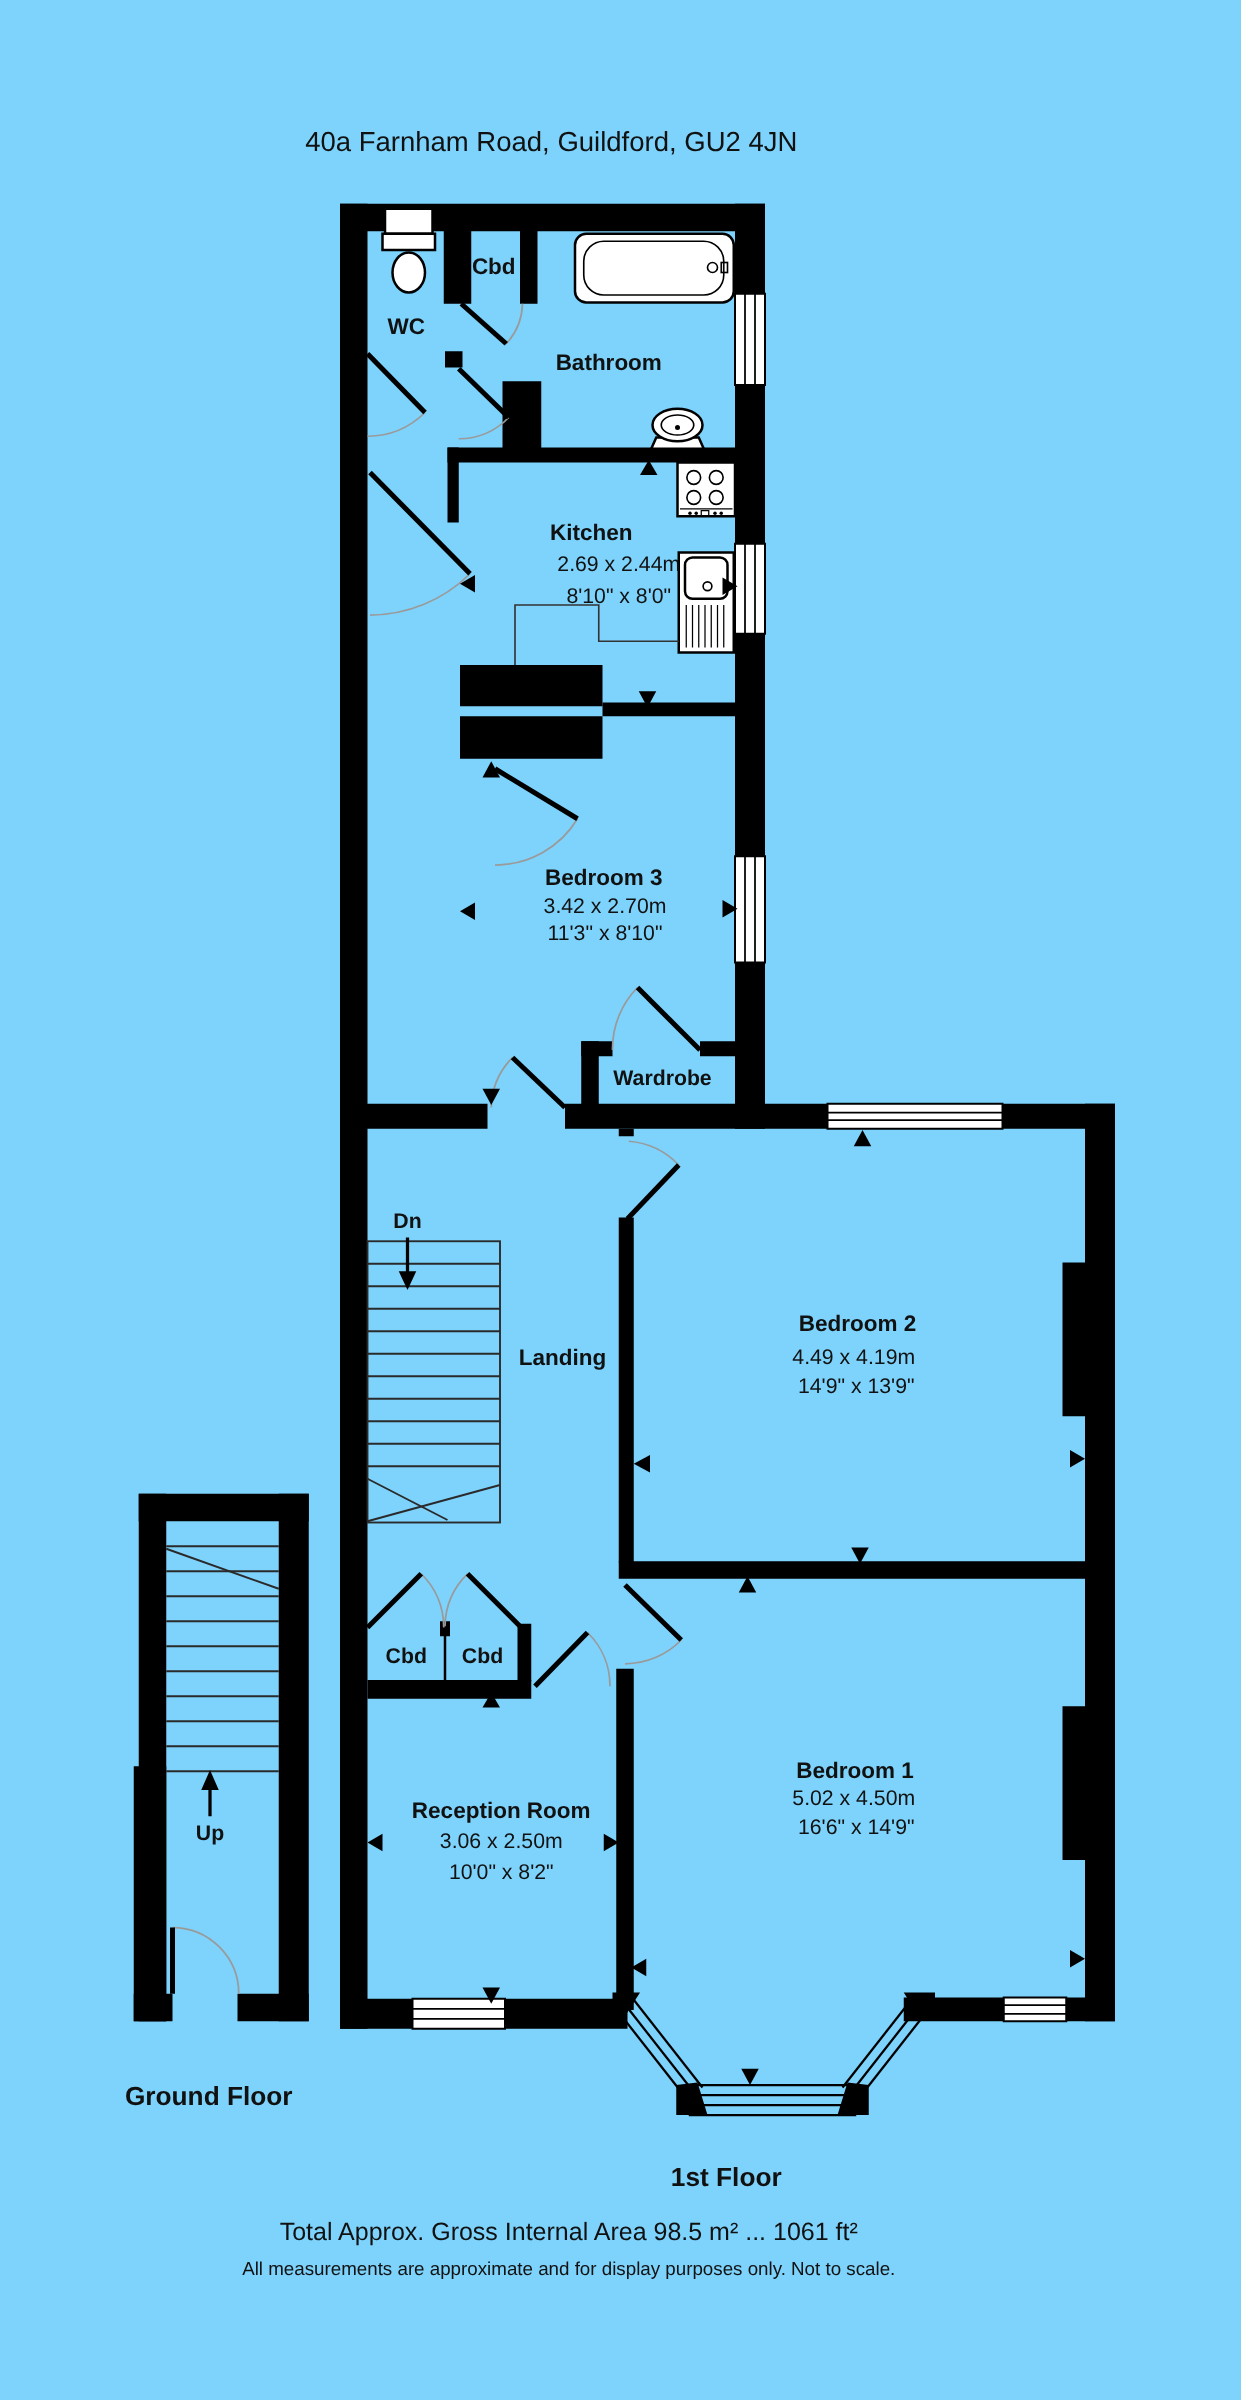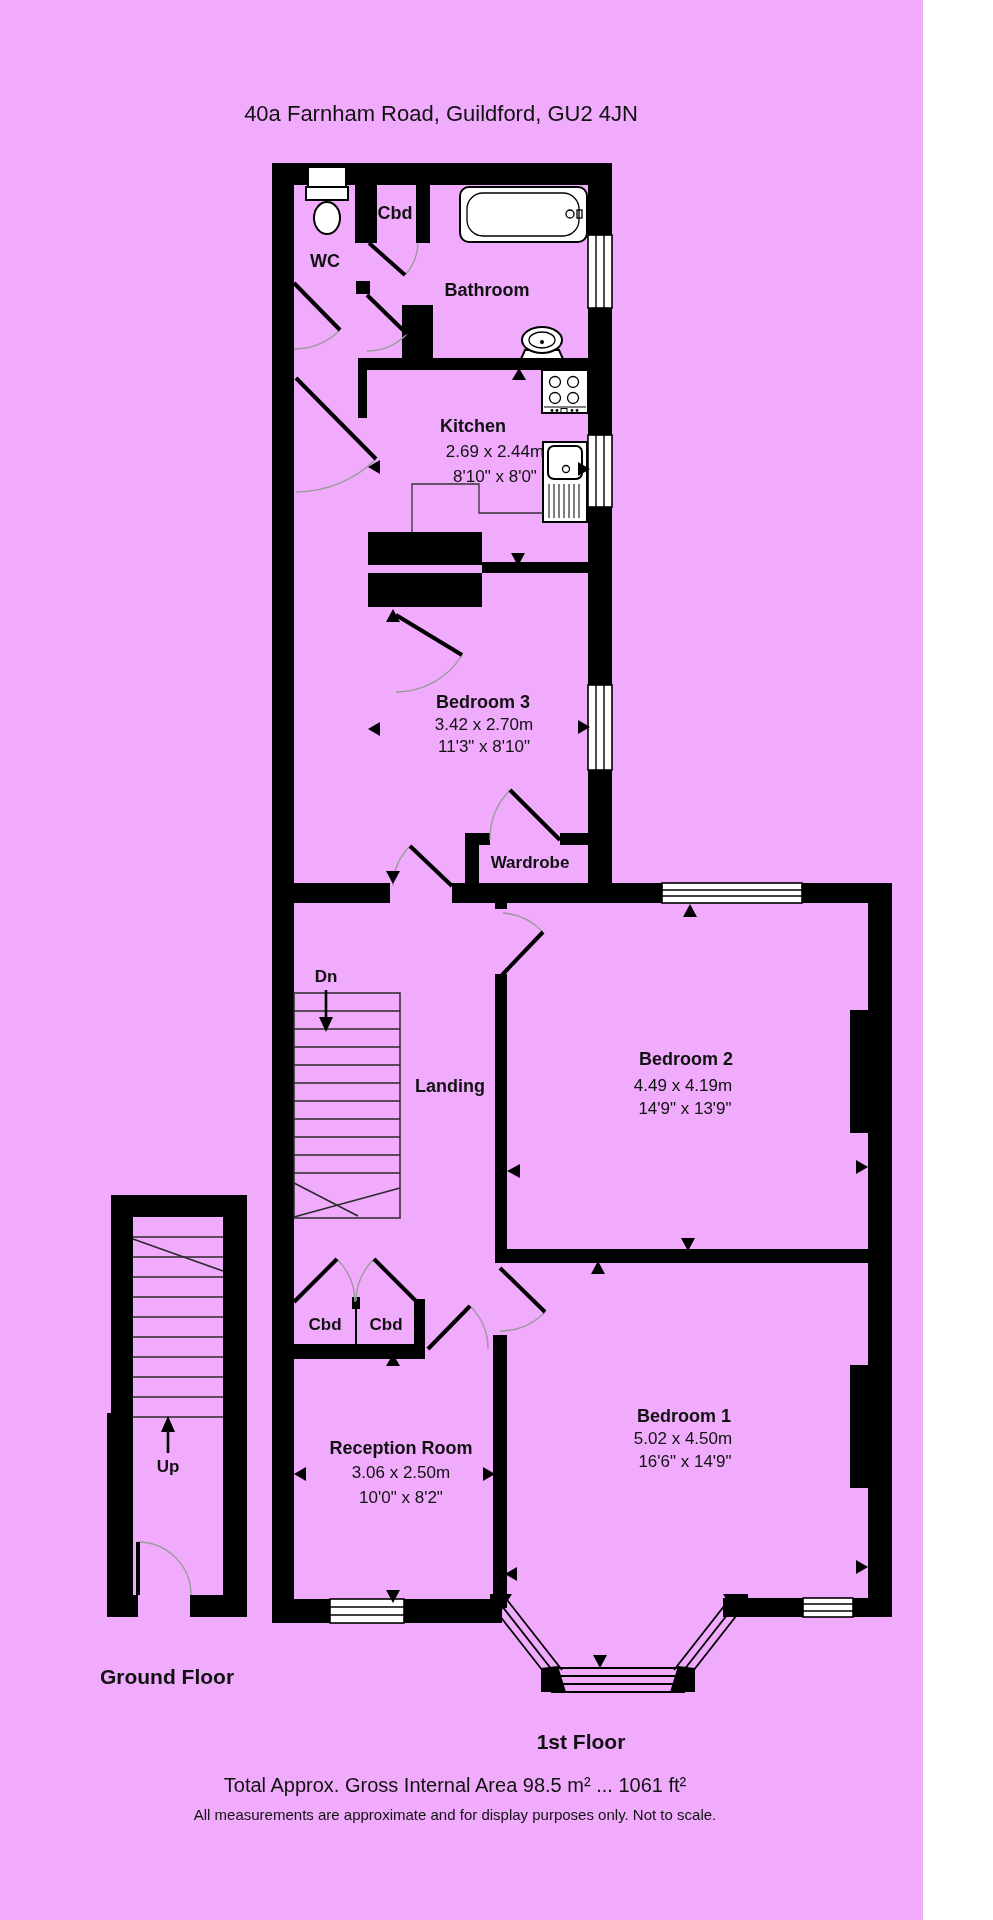--- a/index.html
+++ b/index.html
@@ -1,16 +1,16 @@
 <!DOCTYPE html>
 <html><head>
 <meta charset="utf-8">
 <style>
   html,body{margin:0;padding:0;background:#ffffff;}
-  #page{position:relative;width:923px;height:1920px;background:#f0abfc;overflow:hidden;}
+  #page{position:relative;width:993px;height:1920px;background:#7dd3fc;overflow:hidden;}
   svg{display:block;}
   text{font-family:"Liberation Sans","DejaVu Sans",sans-serif;fill:#111111;}
   .t  {font-size:22px;}
   .rn {font-size:18px;font-weight:bold;}
   .rd {font-size:17px;}
   .sm {font-size:17px;font-weight:bold;}
   .big{font-size:21px;font-weight:bold;}
   .ft {font-size:20px;}
   .fs {font-size:15px;}
   .win{fill:#ffffff;stroke:#000000;stroke-width:1.6;}

